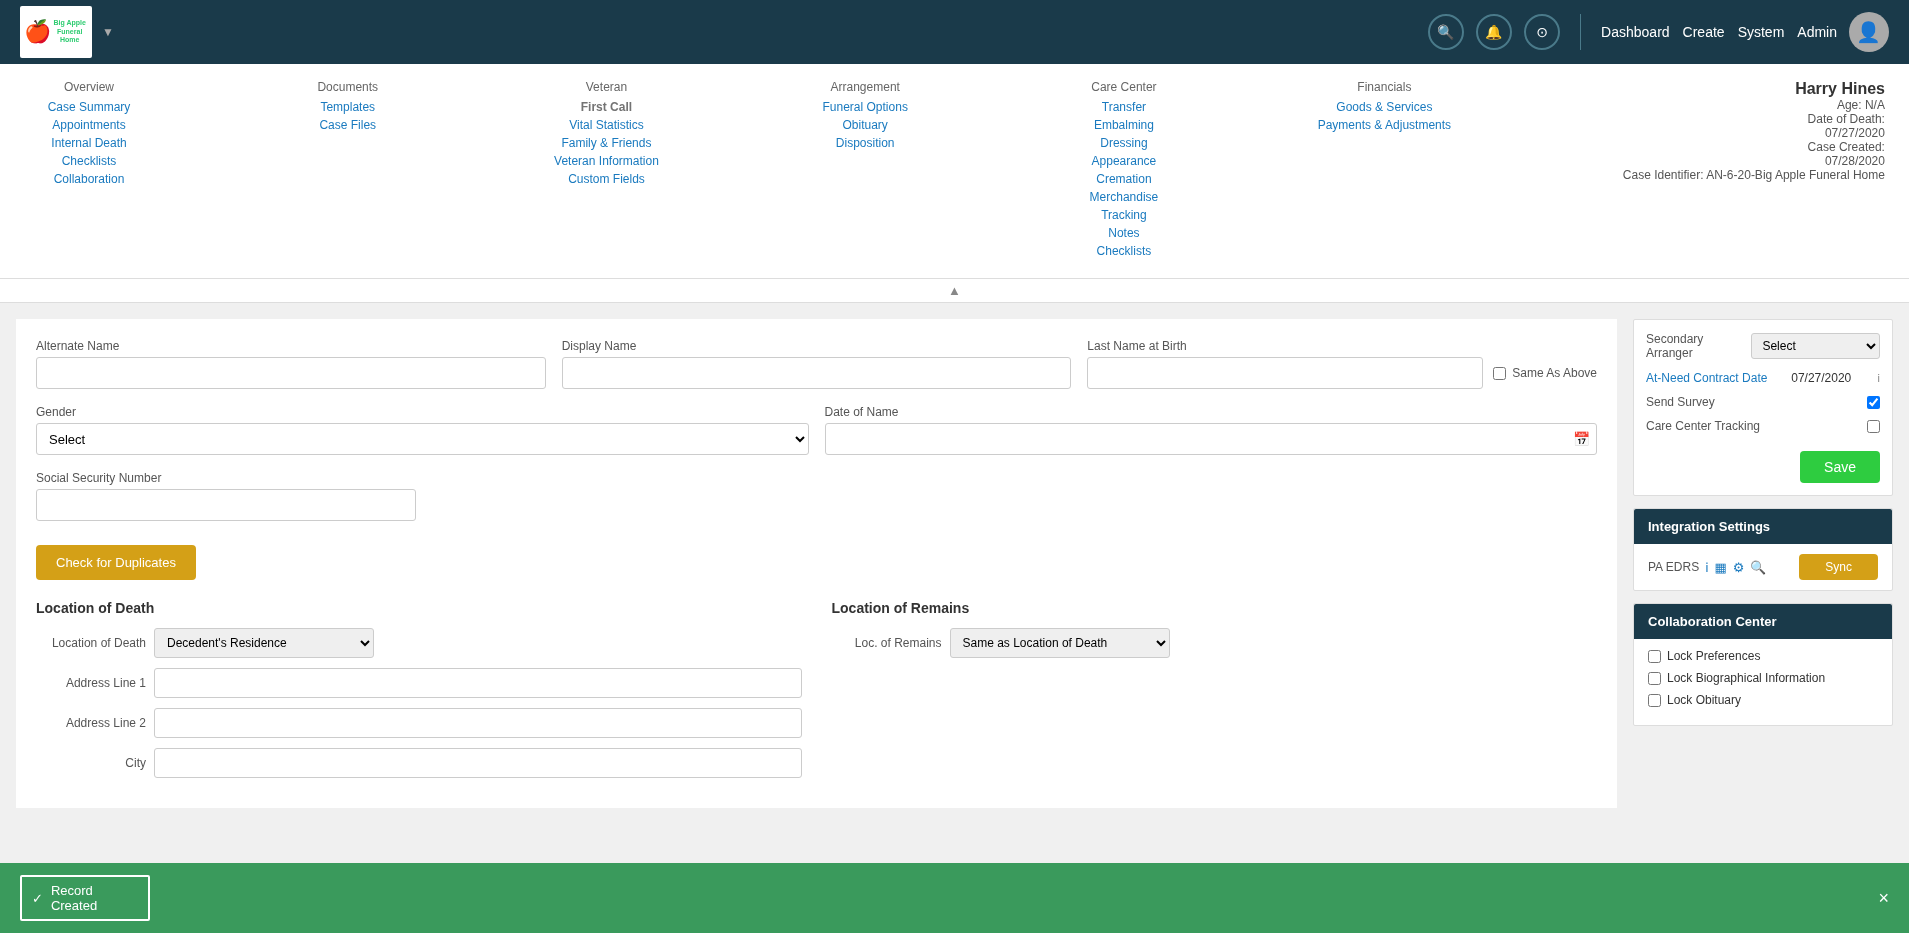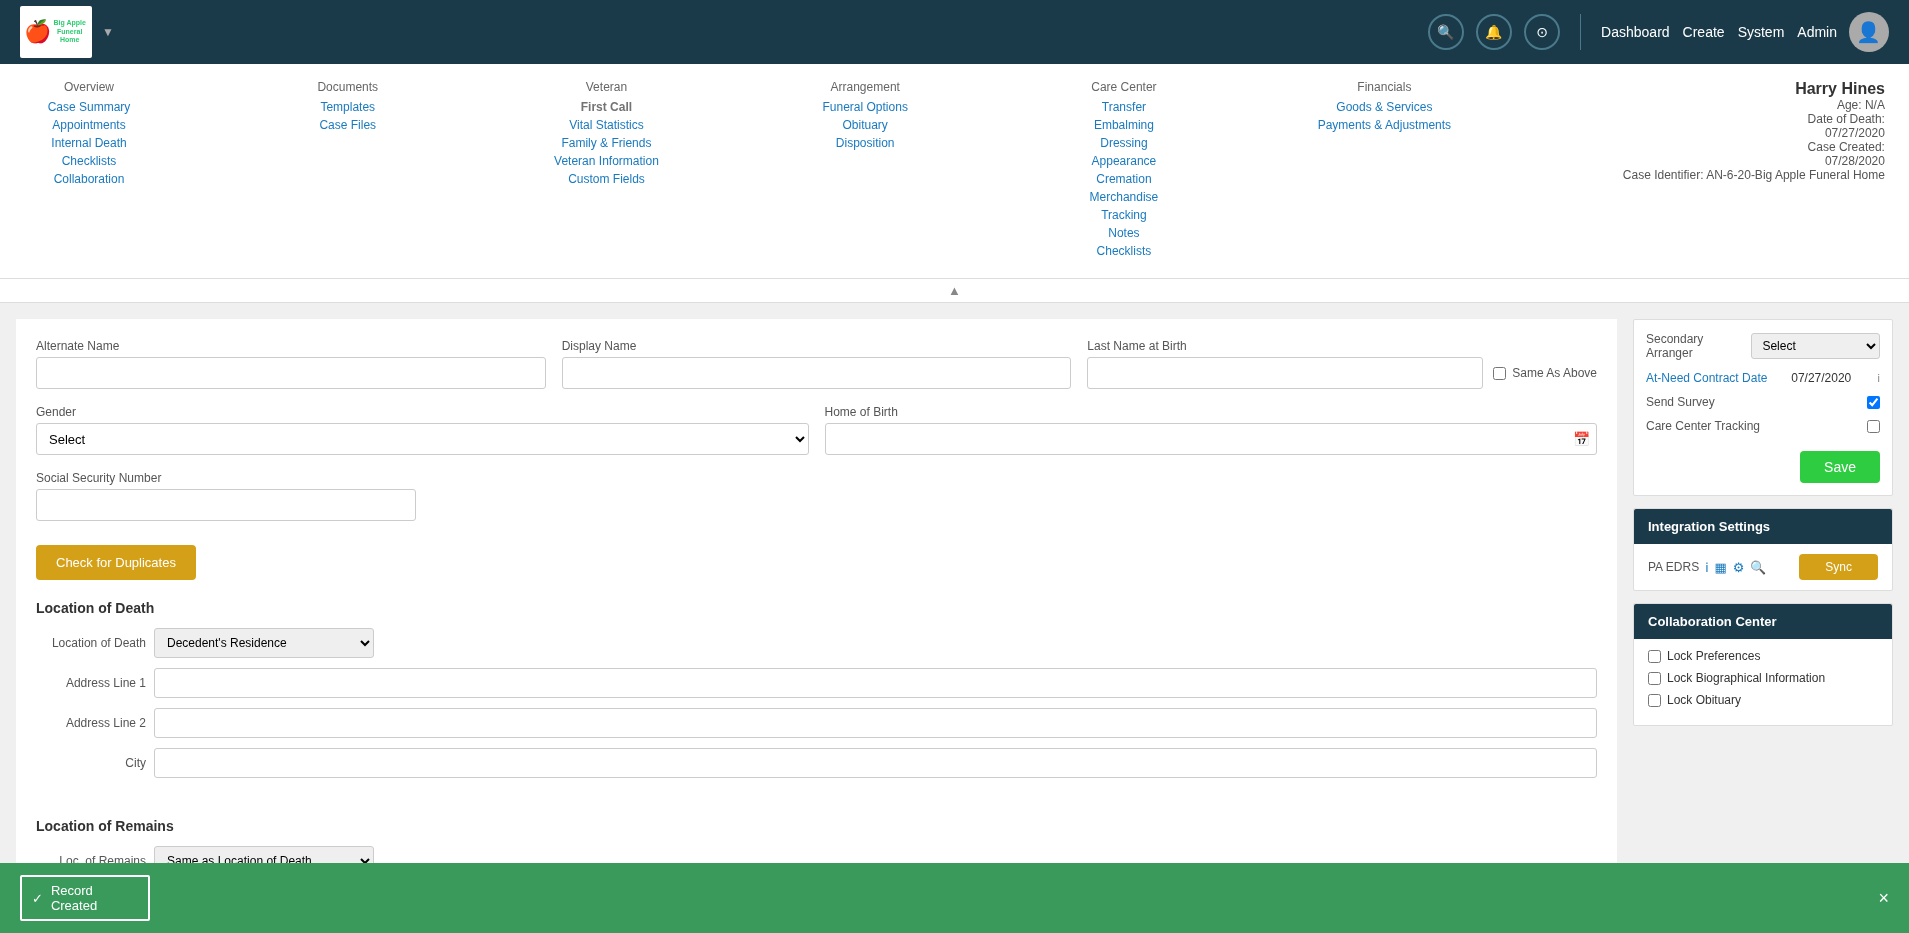--- a/index.html
+++ b/index.html
@@ -144,21 +144,21 @@
       border-radius: 4px;
       font-size: 13px;
       cursor: pointer;
       margin-top: 8px;
     }
 
     
     .section-title { font-size: 15px; font-weight: bold; color: #333; margin-bottom: 12px; }
 
     
-    .location-row { display: flex; gap: 30px; margin-top: 20px; flex-direction: column; }
+    .location-row { display: flex; gap: 30px; margin-top: 20px; }
     .location-col { flex: 1; }
     .location-col .section-title { font-size: 14px; }
     .location-field { display: flex; align-items: center; gap: 8px; margin-bottom: 10px; }
     .location-field label { min-width: 110px; text-align: right; font-size: 12px; color: #555; }
     .location-field input[type="text"],
     .location-field select {
       border: 1px solid #ccc;
       border-radius: 3px;
       padding: 5px 8px;
       font-size: 12px;
@@ -364,21 +364,21 @@
       <div class="form-group">
         <label>Gender</label>
         <select>
           <option>Select</option>
           <option>Male</option>
           <option>Female</option>
           <option>Unknown</option>
         </select>
       </div>
       <div class="form-group">
-        <label>Home of Birth</label>
+        <label>Date of Name</label>
         <div class="date-input-wrapper">
           <input type="text" style="">
           <span class="calendar-icon">📅</span>
         </div>
       </div>
     </div>
 
     <div class="form-row">
       <div class="form-group" style="max-width:380px;">
         <label>Social Security Number</label>

